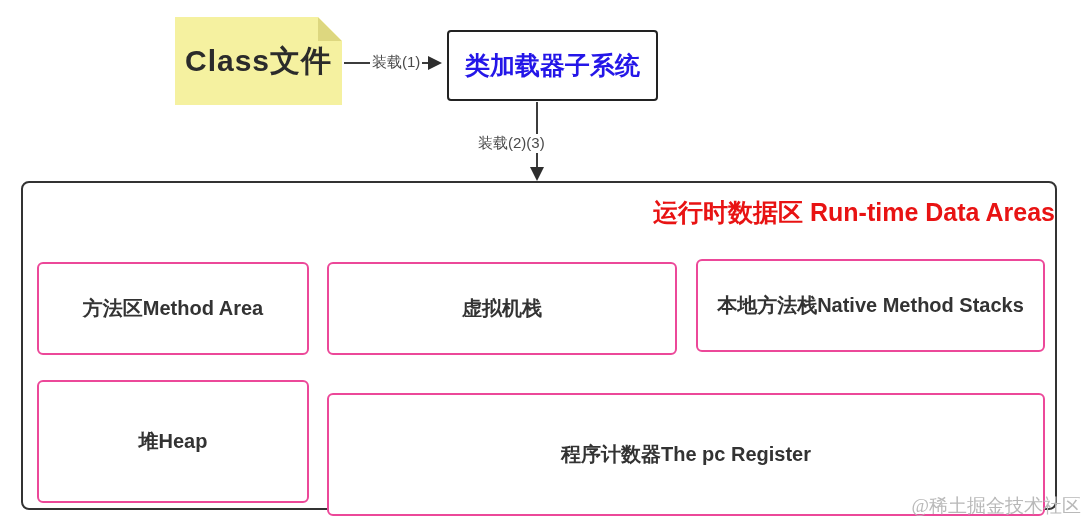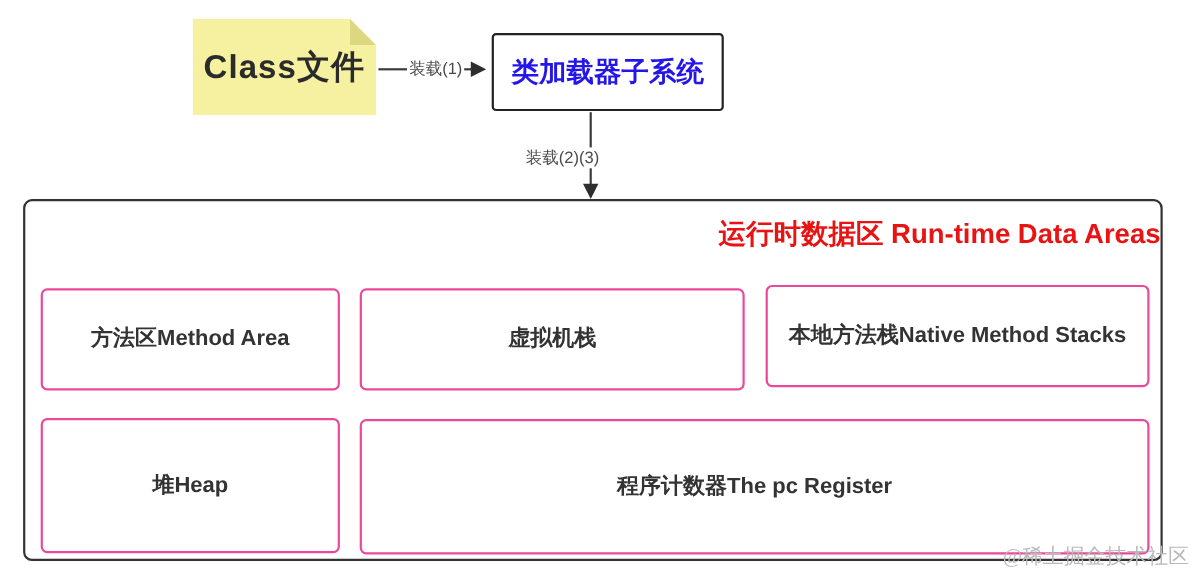--- a/index.html
+++ b/index.html
@@ -91,21 +91,21 @@
     display:flex;flex-direction:row;align-items:center;justify-content:center;
     text-align:center;line-height:1.35;
   }
   .area-box .zh,.area-box .en{
     font-size:20px;font-weight:bold;color:var(--text-dark);white-space:nowrap;
   }
   .box-method{left:14px;top:79px;width:272px;height:93px;}
   .box-jvm{left:304px;top:79px;width:350px;height:93px;}
   .box-native{left:673px;top:76px;width:349px;height:93px;}
   .box-heap{left:14px;top:197px;width:272px;height:123px;}
-  .box-pc{left:304px;top:198px;width:718px;height:123px;}
+  .box-pc{left:304px;top:210px;width:718px;height:123px;}
   
   .watermark{
     position:absolute;right:4px;bottom:3px;z-index:5;
     font-size:19px;color:var(--watermark-gray);
     font-family:"Liberation Serif","DejaVu Serif",serif;
     white-space:nowrap;
   }
 </style>
 </head>
 <body>

